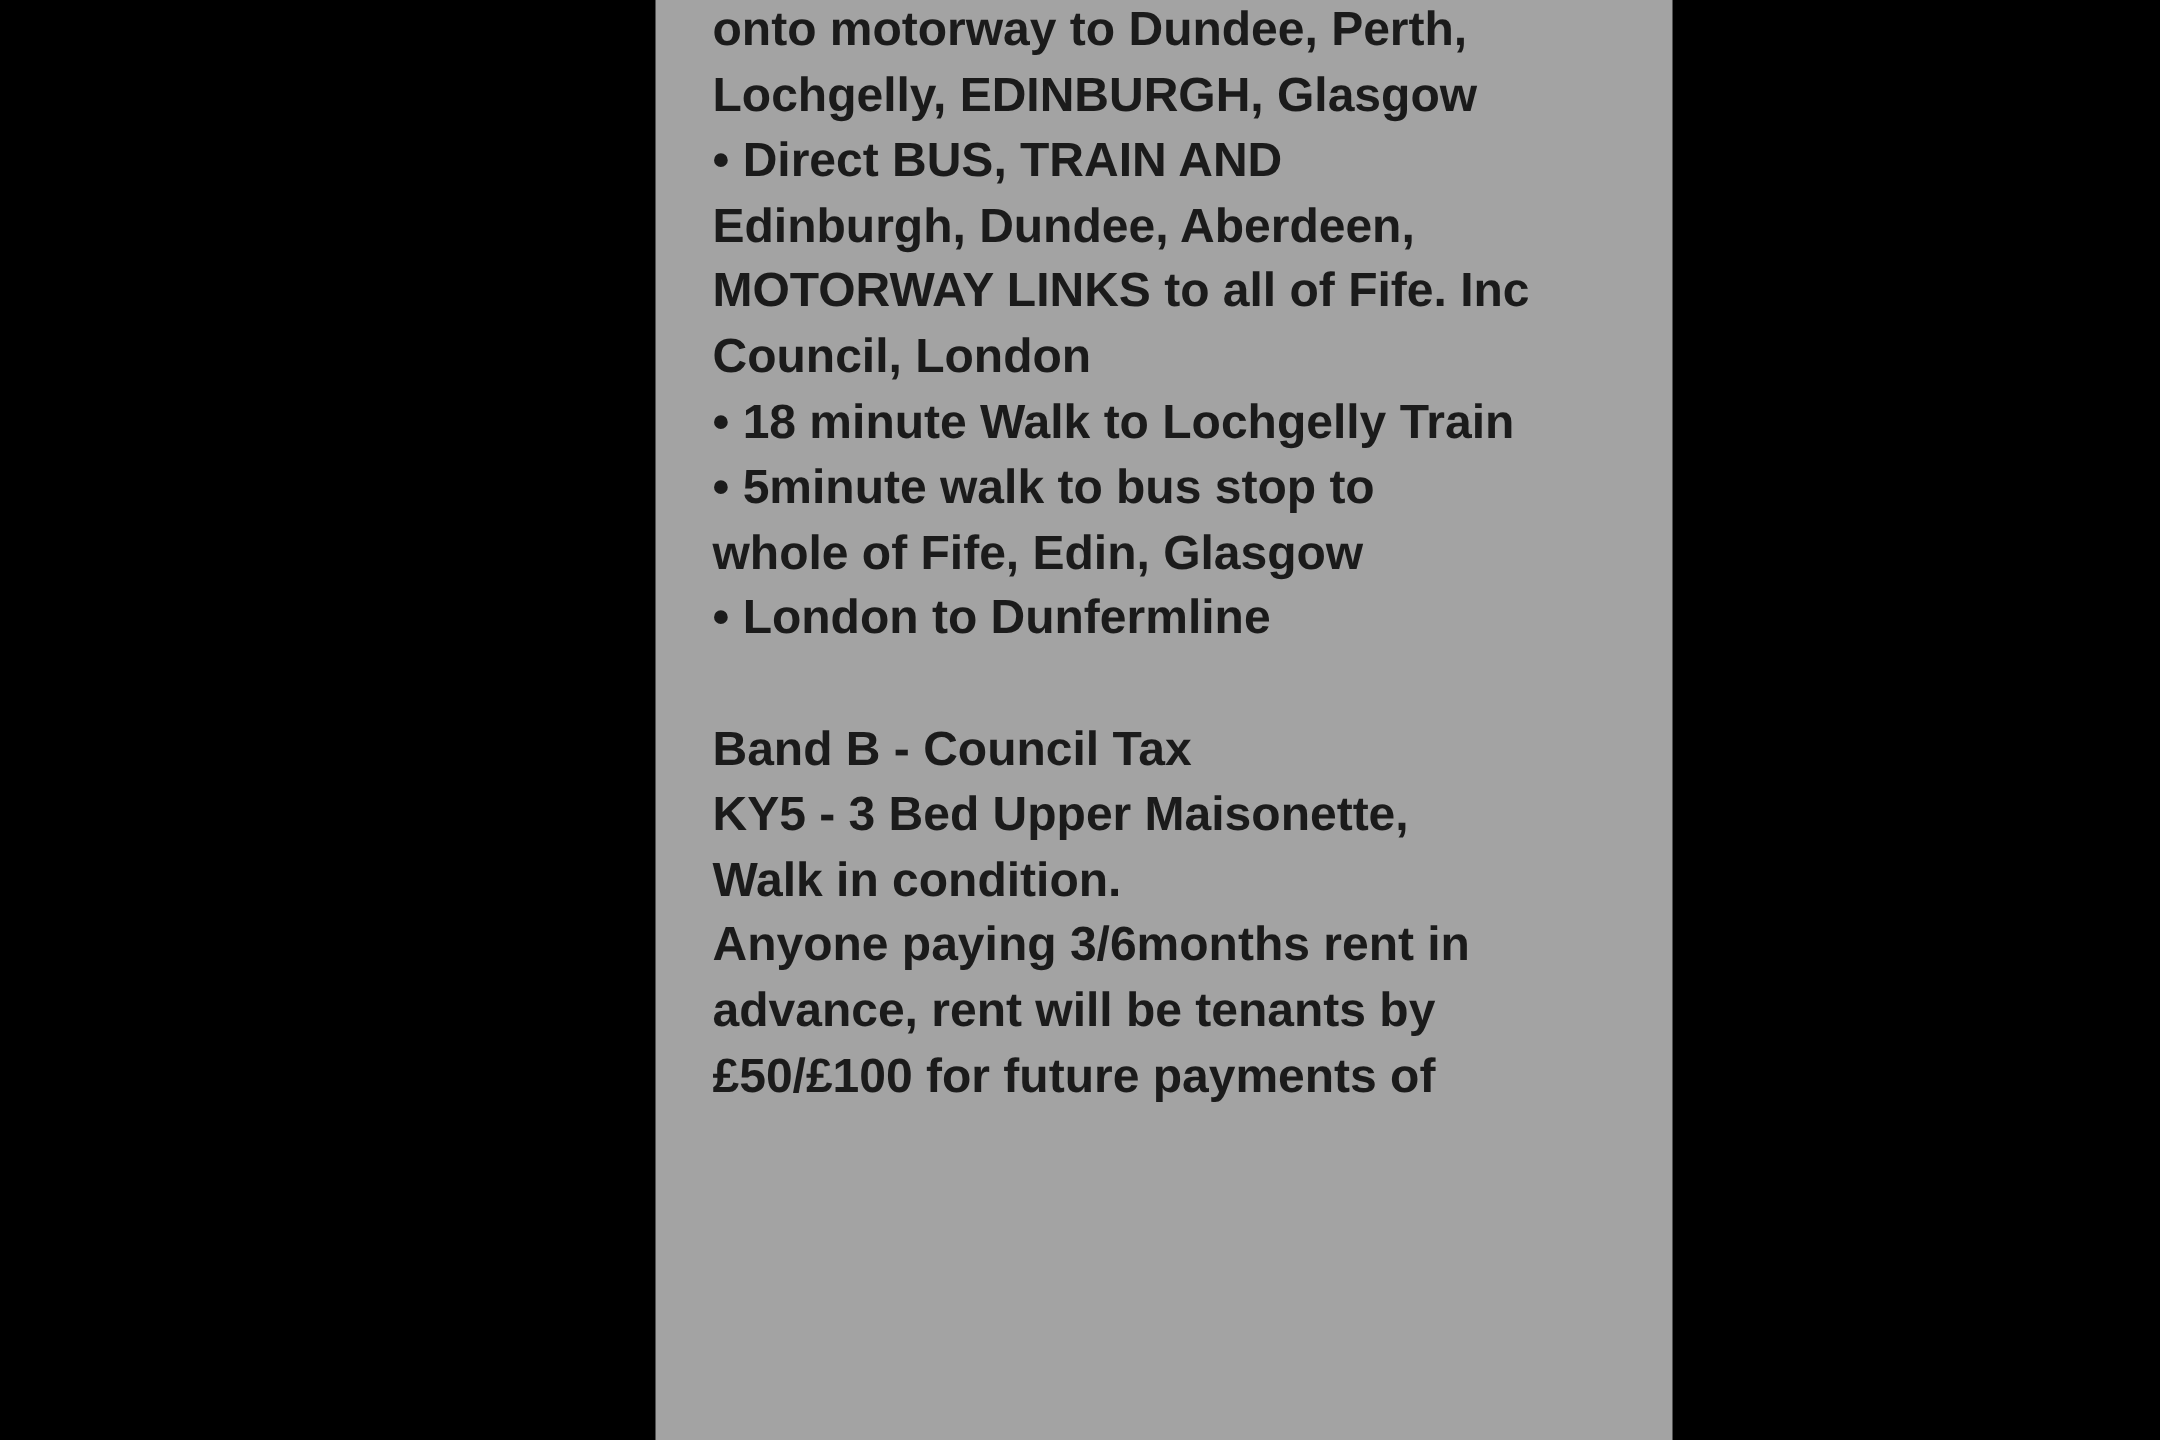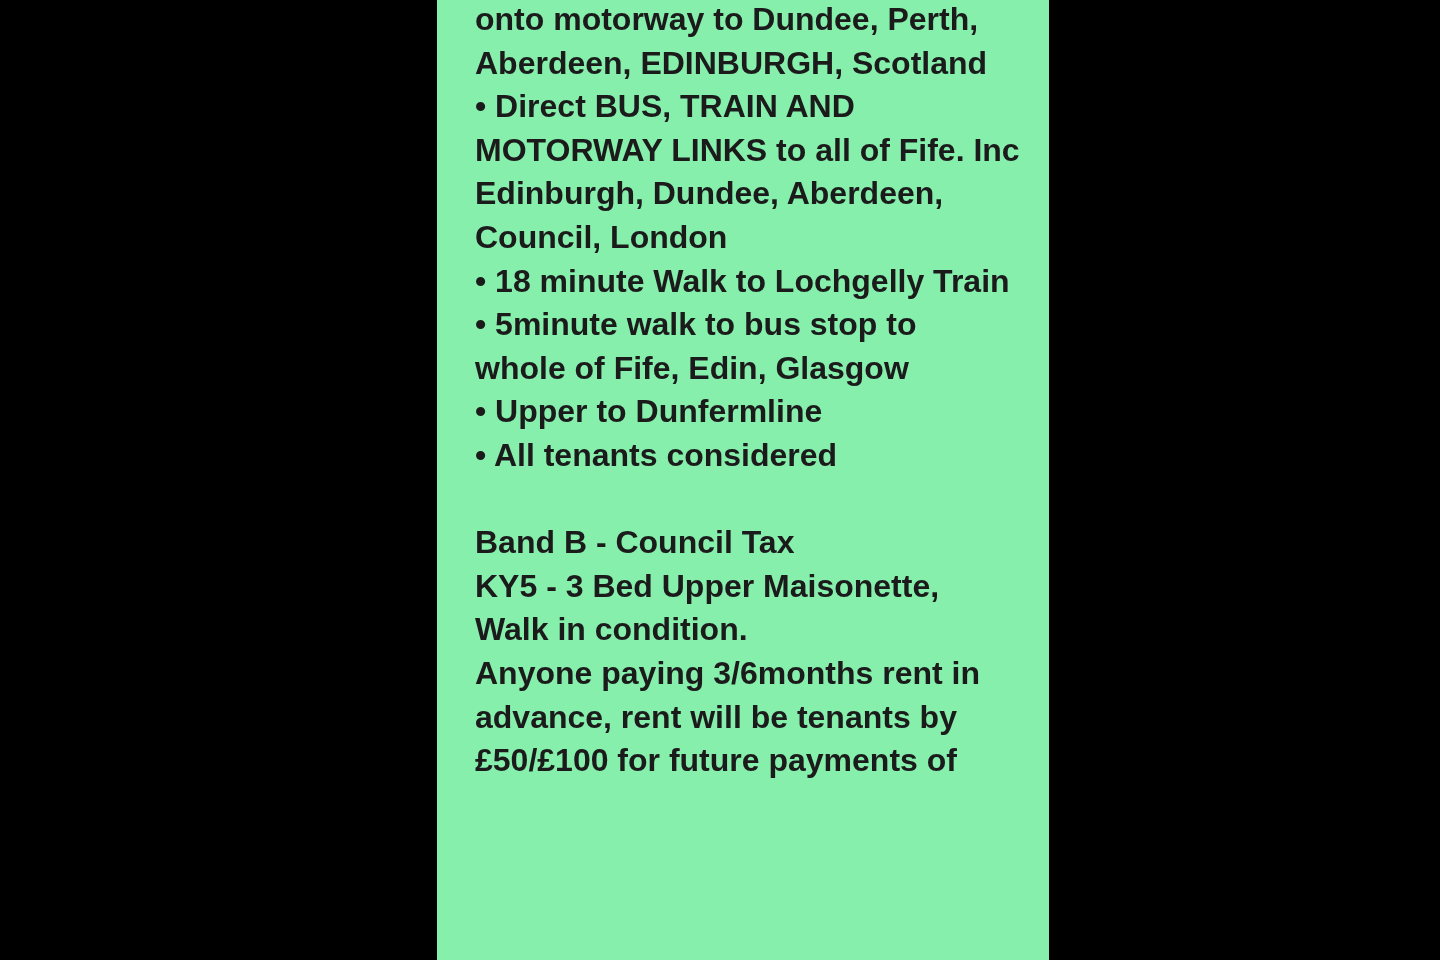--- a/index.html
+++ b/index.html
@@ -21,23 +21,23 @@
     top: 0;
     height: 960px;
     background: #000000;
   }
   .letterbox.left  { left: 0;  width: 437px; }
   .letterbox.right { right: 0; width: 437px; }
   .panel {
     position: absolute;
     left: 437px;
     top: 0;
-    width: 612px;
+    width: 678px;
     height: 960px;
-    background: #86efac;
+    background: #a3a3a3;
   }
   .description {
     box-sizing: border-box;
     padding: 0 28px 0 38px;
     margin-top: -2px;
     font-family: "Liberation Sans", sans-serif;
     font-weight: 700;
     font-size: 32px;
     line-height: 43.6px;
     color: #1b1b1b;
@@ -49,30 +49,29 @@
 </style>
 </head>
 <body>
 
 <div class="stage">
   <div class="letterbox left"></div>
   <div class="letterbox right"></div>
   <div class="panel">
     <div class="description">
         <div class="line">onto motorway to Dundee, Perth,</div>
-        <div class="line">Aberdeen, EDINBURGH, Scotland</div>
+        <div class="line">Lochgelly, EDINBURGH, Glasgow</div>
         <div class="line">• Direct BUS, TRAIN AND</div>
+        <div class="line">Edinburgh, Dundee, Aberdeen,</div>
         <div class="line">MOTORWAY LINKS to all of Fife. Inc</div>
-        <div class="line">Edinburgh, Dundee, Aberdeen,</div>
         <div class="line">Council, London</div>
         <div class="line">• 18 minute Walk to Lochgelly Train</div>
         <div class="line">• 5minute walk to bus stop to</div>
         <div class="line">whole of Fife, Edin, Glasgow</div>
-        <div class="line">• Upper to Dunfermline</div>
-        <div class="line">• All tenants considered</div>
+        <div class="line">• London to Dunfermline</div>
         <div class="line">&nbsp;</div>
         <div class="line">Band B - Council Tax</div>
         <div class="line">KY5 - 3 Bed Upper Maisonette,</div>
         <div class="line">Walk in condition.</div>
         <div class="line">Anyone paying 3/6months rent in</div>
         <div class="line">advance, rent will be tenants by</div>
         <div class="line">£50/£100 for future payments of</div>
       </div>
   </div>
 </div>

